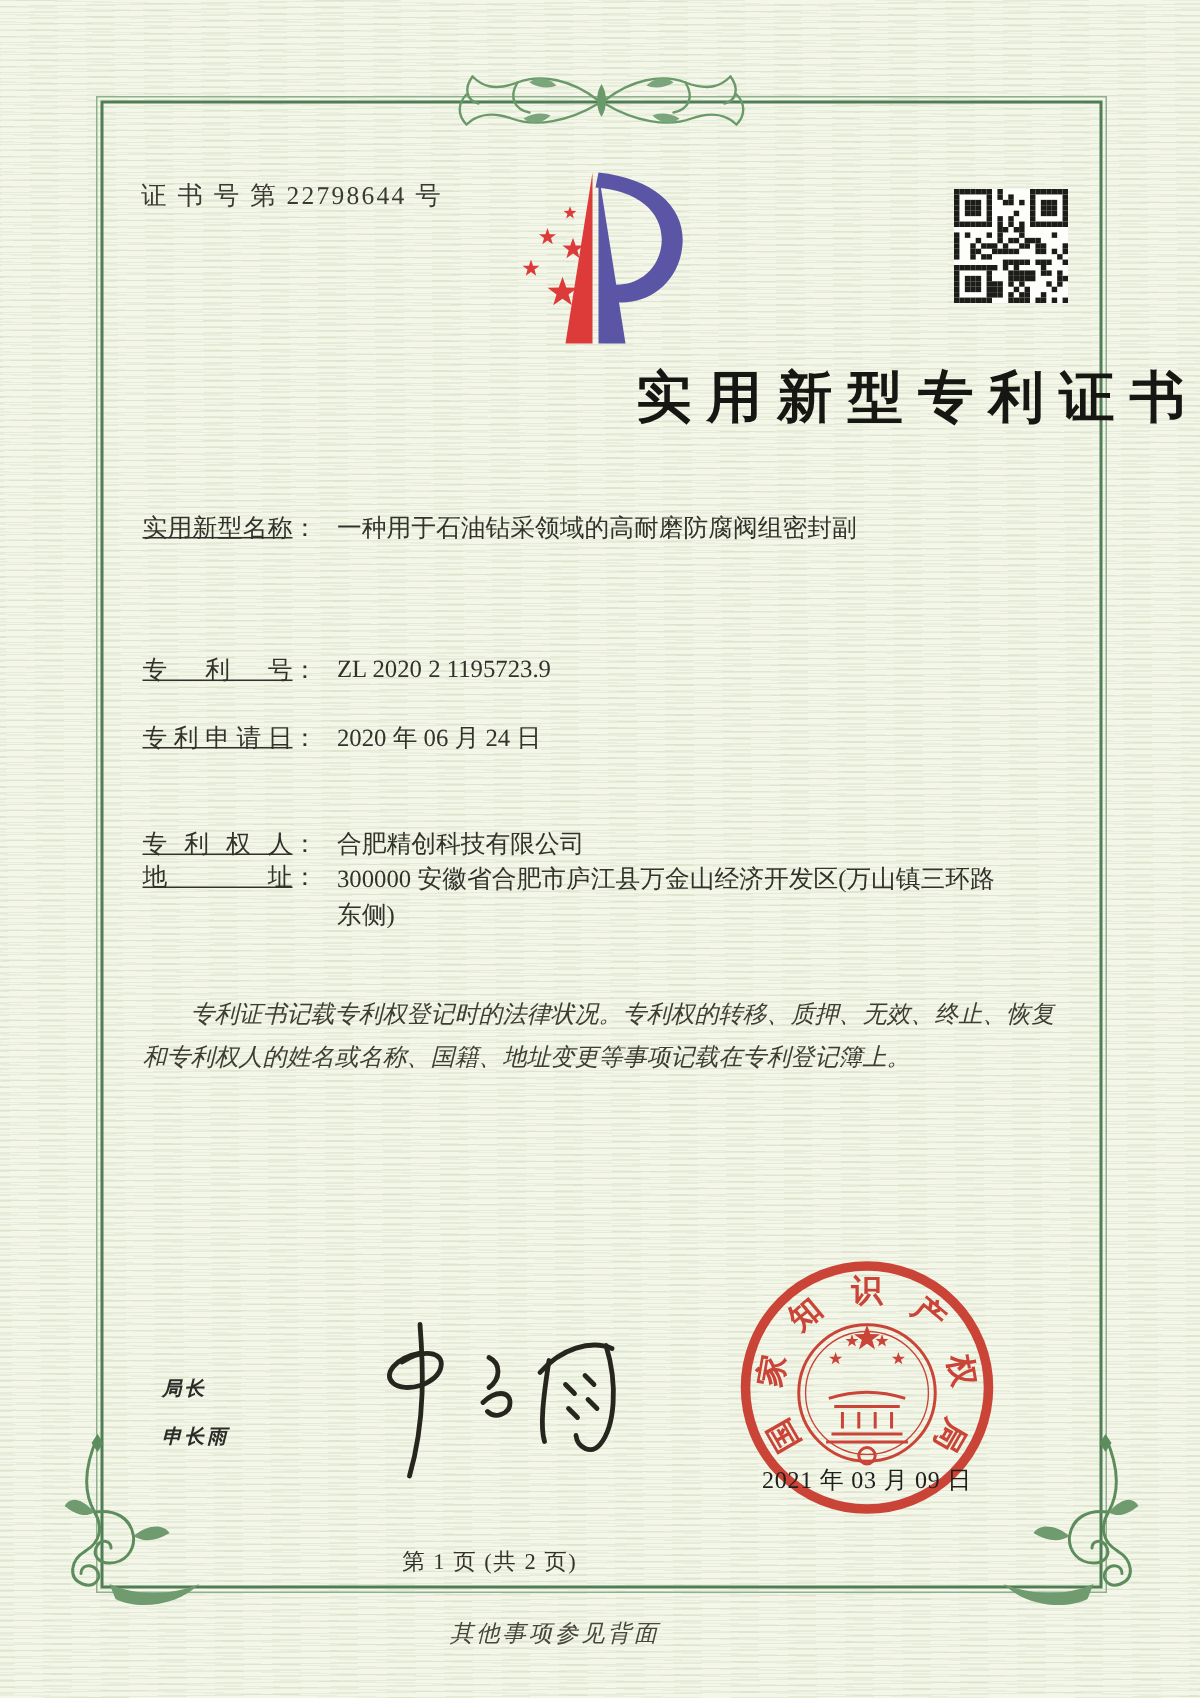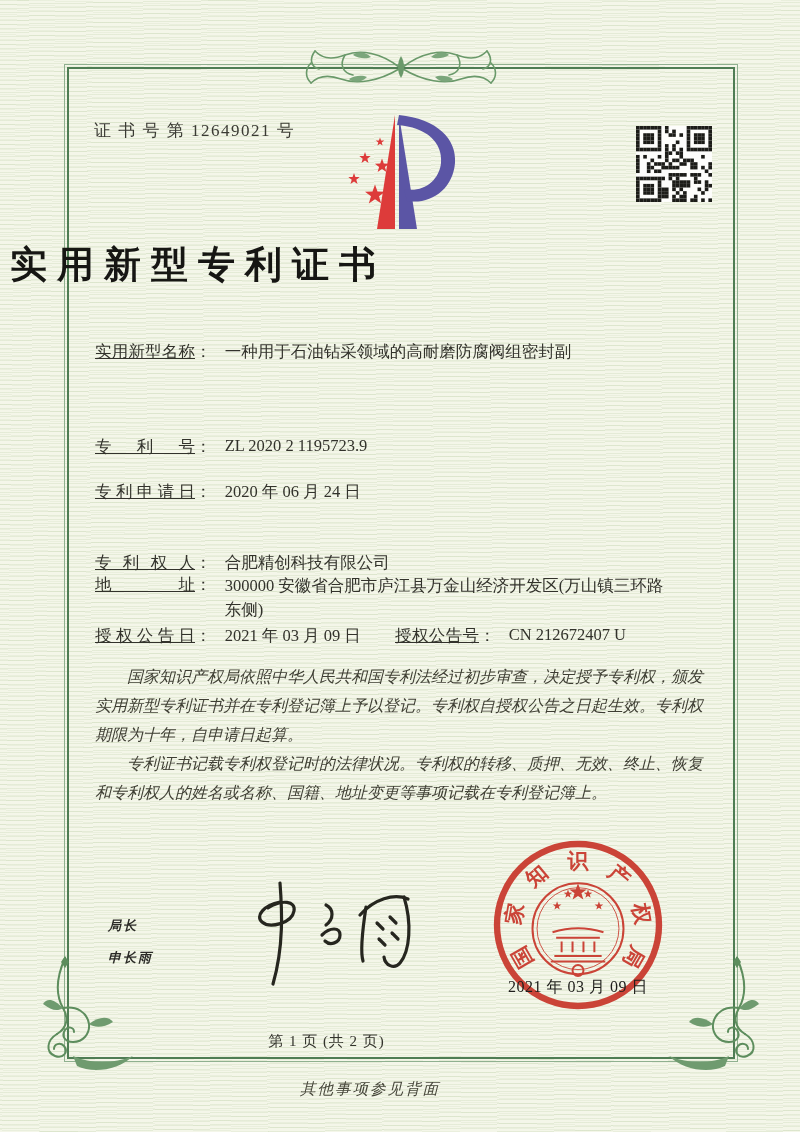--- a/index.html
+++ b/index.html
@@ -25,21 +25,21 @@
   }
   .orn{position:absolute;z-index:3;}
   .cert-no{
     position:absolute;left:94px;top:119px;
     font-size:17px;letter-spacing:1.5px;color:#3a3a33;white-space:nowrap;
   }
   .logo{position:absolute;left:333px;top:111px;width:132px;height:123px;}
   .qr{position:absolute;left:636px;top:126px;width:76px;height:76px;background:#fdfdfb;}
   .title{
     position:absolute;left:0;top:240px;width:800px;margin:0;
-    text-align:left;font-size:37px;font-weight:600;color:#161613;
+    text-align:right;font-size:37px;font-weight:600;color:#161613;
     letter-spacing:10px;text-indent:10px;white-space:nowrap;
   }
   .field-row{
     position:absolute;left:95px;font-size:16.5px;color:#32322b;white-space:nowrap;
   }
   .flabel{
     display:inline-block;width:100px;text-align:justify;text-align-last:justify;
     vertical-align:top;
     text-decoration:underline;
   }
@@ -112,21 +112,21 @@
       <path d="M22,2 C14,20 12,38 20,52 C26,62 24,72 14,78"></path>
       <path d="M14,78 C4,84 2,96 12,100 C20,103 26,96 21,90 C17,86 11,88 11,93"></path>
       <path d="M20,52 C34,50 44,56 46,68 C47,78 40,86 30,86 C22,86 18,80 22,74 C25,70 31,71 31,76"></path>
       <path d="M30,100 C48,108 70,108 90,100 C76,114 50,118 34,110 Z" fill="#6f9b6f" stroke="none"></path>
       <path d="M20,52 C10,42 4,42 0,48 C8,54 14,56 20,52 Z" fill="#6f9b6f" stroke="none"></path>
       <path d="M46,68 C56,60 66,60 70,66 C60,72 52,72 46,68 Z" fill="#6f9b6f" stroke="none"></path>
       <polygon points="22,0 26,6 22,12 18,6" fill="#5d8d5d" stroke="none"></polygon>
     </g>
   </svg>
 
-  <div class="cert-no">证 书 号 第 12649021 号</div>
+  <div class="cert-no">证 书 号 第 22798644 号</div>
 
   <svg class="logo" viewBox="0 0 132 123">
     <polygon points="62,4 62,118 44,118" fill="#dd3b3a"></polygon>
     <polygon points="66,4 84,118 66,118" fill="#5b55a5"></polygon>
     <path d="M66,4 C104,8 124,28 122,52 C120,78 98,94 74,90 L71,78 C90,82 106,70 108,52 C110,32 94,16 64,14 Z" fill="#5b55a5"></path>
     <g fill="#dd3b3a">
       <polygon points="47.0,26.5 48.1,29.5 51.3,29.6 48.7,31.6 49.6,34.6 47.0,32.8 44.4,34.6 45.3,31.6 42.7,29.6 45.9,29.5"></polygon>
       <polygon points="32.0,41.0 33.4,45.1 37.7,45.1 34.3,47.7 35.5,51.9 32.0,49.4 28.5,51.9 29.7,47.7 26.3,45.1 30.6,45.1"></polygon>
       <polygon points="49.0,47.5 50.8,52.6 56.1,52.7 51.9,55.9 53.4,61.1 49.0,58.0 44.6,61.1 46.1,55.9 41.9,52.7 47.2,52.6"></polygon>
       <polygon points="21.0,62.0 22.4,66.1 26.7,66.1 23.3,68.7 24.5,72.9 21.0,70.4 17.5,72.9 18.7,68.7 15.3,66.1 19.6,66.1"></polygon>
@@ -364,31 +364,22 @@
     <span class="fvalue">2020 年 06 月 24 日</span>
   </div>
   <div class="field-row" style="top:552px">
     <span class="flabel">专利权人</span><span class="fcolon">：</span>
     <span class="fvalue">合肥精创科技有限公司</span>
   </div>
   <div class="field-row row-addr" style="top:574px">
     <span class="flabel">地址</span><span class="fcolon">：</span>
     <span class="fvalue">300000 安徽省合肥市庐江县万金山经济开发区(万山镇三环路东侧)</span>
   </div>
-  <div class="field-row" style="top:625px">
-    <span class="flabel">授权公告日</span><span class="fcolon">：</span>
-    <span class="fvalue">2021 年 03 月 09 日</span>
-    <span class="grant2">
-      <span class="flabel">授权公告号</span><span class="fcolon">：</span>
-      <span class="fvalue">CN 212672407 U</span>
-    </span>
-  </div>
 
   <div class="paras">
-    <p>国家知识产权局依照中华人民共和国专利法经过初步审查，决定授予专利权，颁发实用新型专利证书并在专利登记簿上予以登记。专利权自授权公告之日起生效。专利权期限为十年，自申请日起算。</p>
     <p>专利证书记载专利权登记时的法律状况。专利权的转移、质押、无效、终止、恢复和专利权人的姓名或名称、国籍、地址变更等事项记载在专利登记簿上。</p>
   </div>
 
   <div class="signer" style="top:917px">局长</div>
   <div class="signer" style="top:949px">申长雨</div>
 
   <svg class="signature" viewBox="0 0 200 118">
     <g stroke="#26261f" stroke-width="3.2" fill="none" stroke-linecap="round" stroke-linejoin="round">
       <path d="M46,34 C60,25 74,27 72,37 C70,49 48,55 40,48 C33,42 42,31 58,28"></path>
       <path d="M58,9 C60,35 62,72 51,110"></path>

